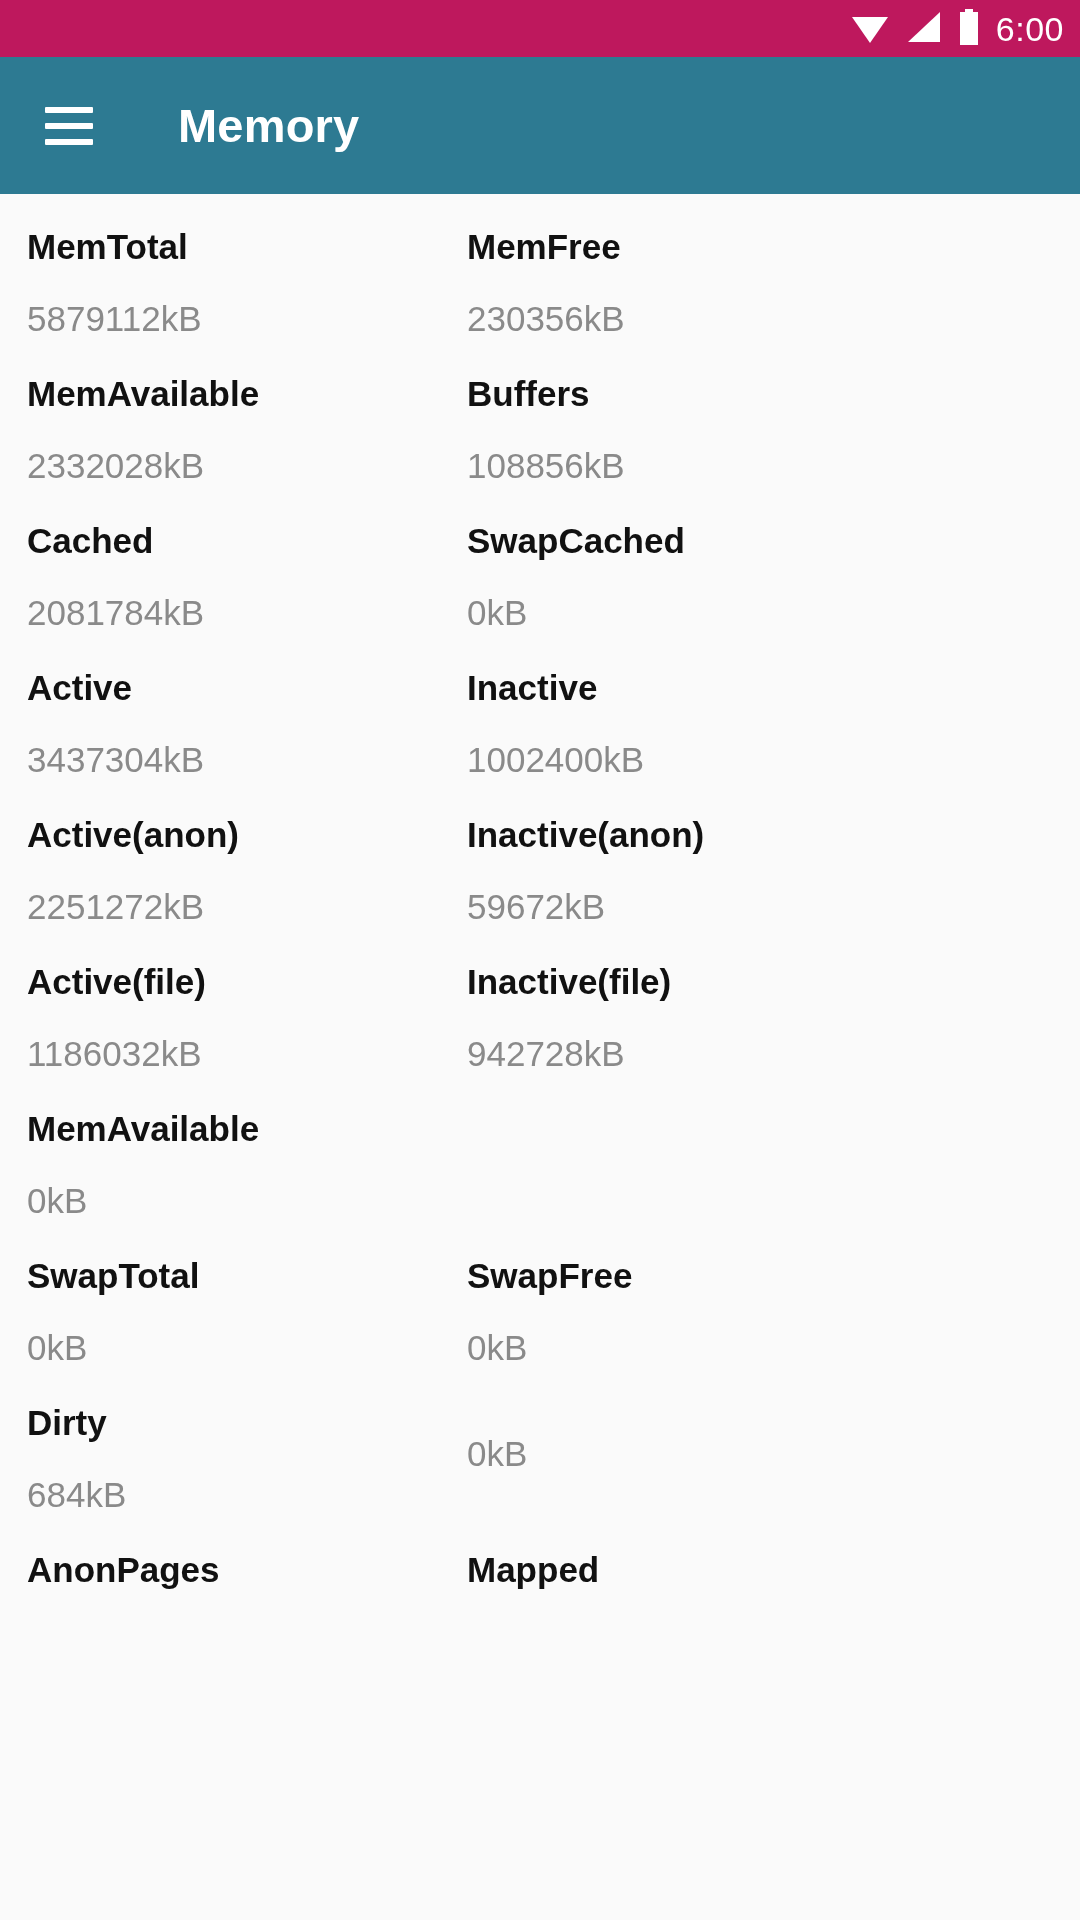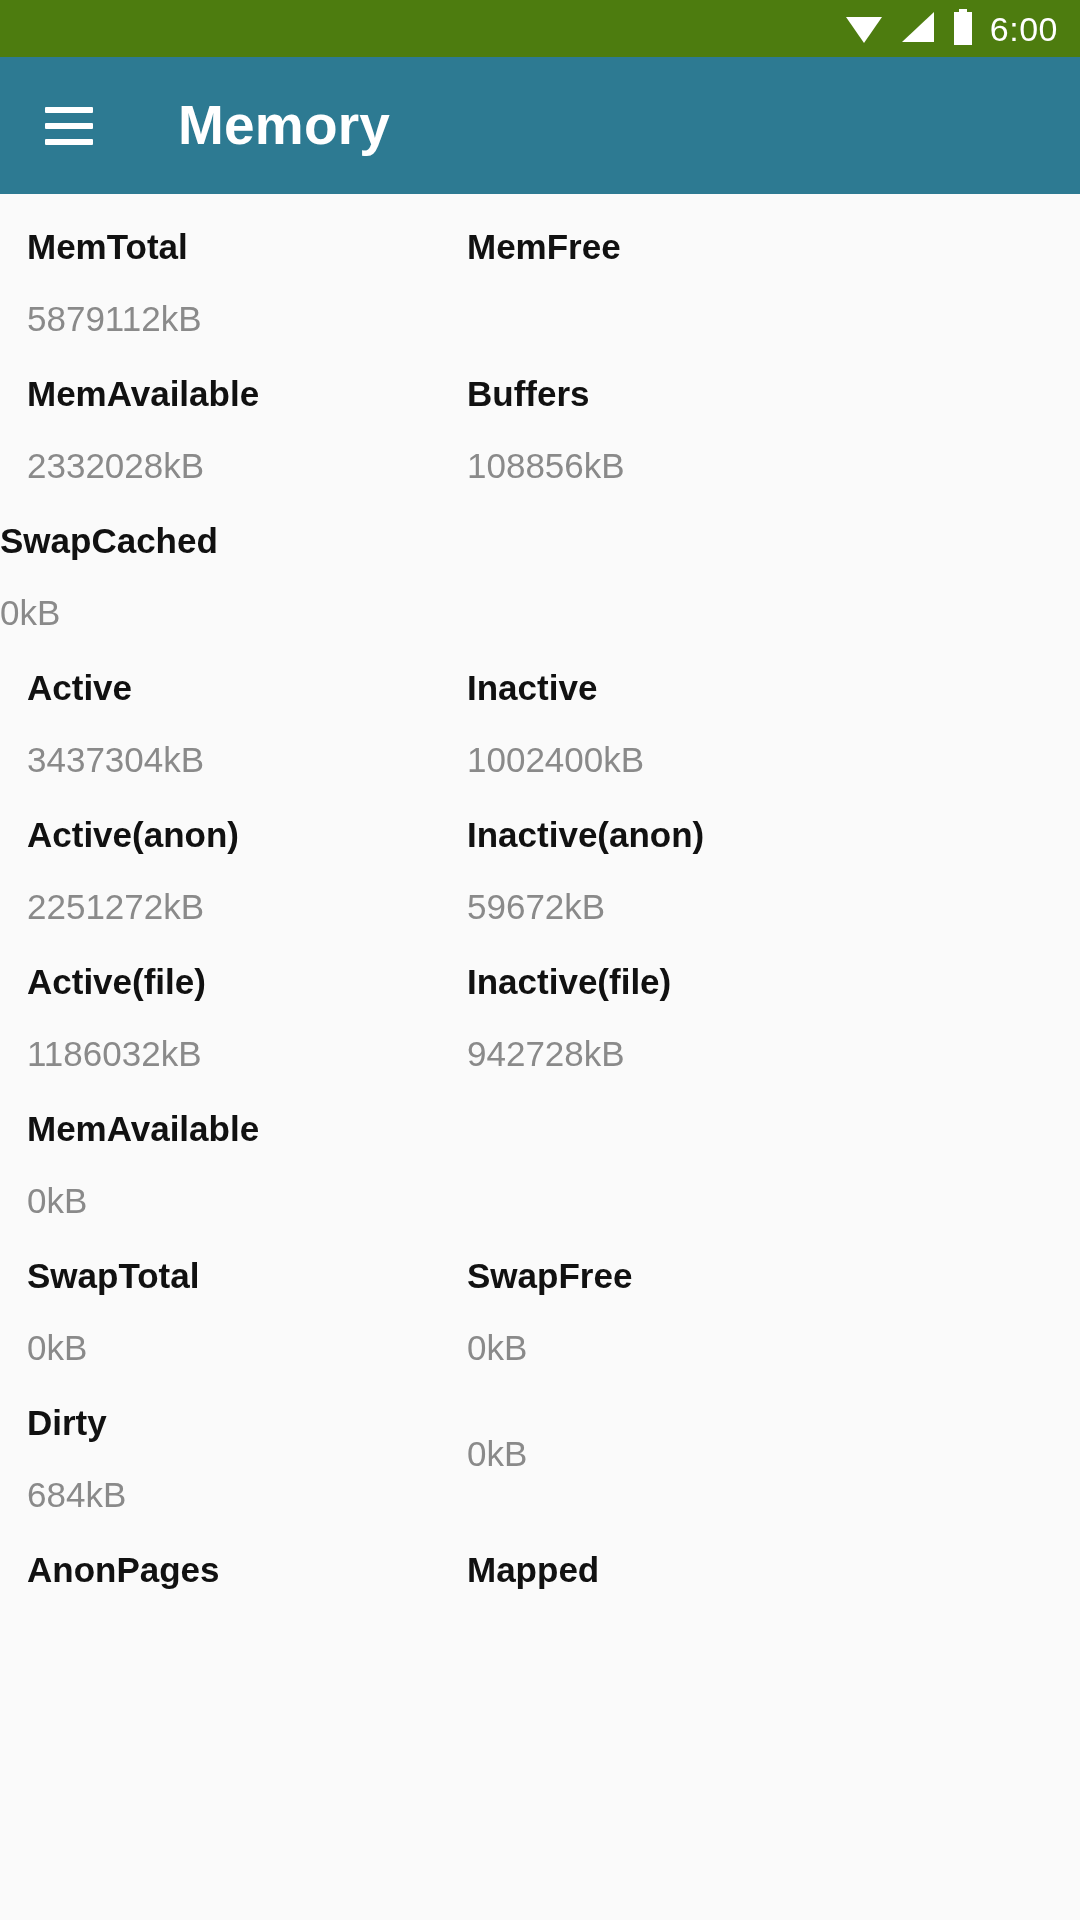--- a/index.html
+++ b/index.html
@@ -7,23 +7,23 @@
     width:1080px; height:1920px;
     background:#fafafa;
     font-family:"Liberation Sans", sans-serif;
     overflow:hidden;
   }
 
   
   #status-bar {
     position:relative;
     width:1080px; height:57px;
-    background:#4d7c0f;
+    background:#be185d;
     display:flex; align-items:center; justify-content:flex-end;
-    padding-right:22px;
+    padding-right:16px;
   }
   #status-icons { display:flex; align-items:center; gap:16px; }
   .sb-icon { display:block; }
   #status-clock {
     color:#ffffff;
     font-size:34px;
     font-weight:400;
     letter-spacing:0.5px;
     margin-left:16px;
     line-height:1;
@@ -41,21 +41,21 @@
     margin-left:45px;
     display:flex; flex-direction:column; justify-content:space-between;
     cursor:pointer;
   }
   #menu-button span {
     display:block; width:48px; height:6px; background:#ffffff; border-radius:1px;
   }
   #toolbar-title {
     margin-left:85px;
     color:#ffffff;
-    font-size:55px;
+    font-size:47px;
     font-weight:bold;
     letter-spacing:0.2px;
     line-height:1;
   }
 
   
   #content {
     width:1056px;
     height:1726px;
     background:#fafafa;
@@ -129,33 +129,38 @@
 </div>
 
 <div id="content">
     <div class="mem-row">
       <div class="mem-cell col-left">
         <div class="mem-label">MemTotal</div>
         <div class="mem-value">5879112kB</div>
       </div>
       <div class="mem-cell col-right">
         <div class="mem-label">MemFree</div>
+        <div class="mem-value">230356kB</div>
       </div>
     </div>
     <div class="mem-row">
       <div class="mem-cell col-left">
         <div class="mem-label">MemAvailable</div>
         <div class="mem-value">2332028kB</div>
       </div>
       <div class="mem-cell col-right">
         <div class="mem-label">Buffers</div>
         <div class="mem-value">108856kB</div>
       </div>
     </div>
     <div class="mem-row">
+      <div class="mem-cell col-left">
+        <div class="mem-label">Cached</div>
+        <div class="mem-value">2081784kB</div>
+      </div>
       <div class="mem-cell col-right">
         <div class="mem-label">SwapCached</div>
         <div class="mem-value">0kB</div>
       </div>
     </div>
     <div class="mem-row">
       <div class="mem-cell col-left">
         <div class="mem-label">Active</div>
         <div class="mem-value">3437304kB</div>
       </div>

